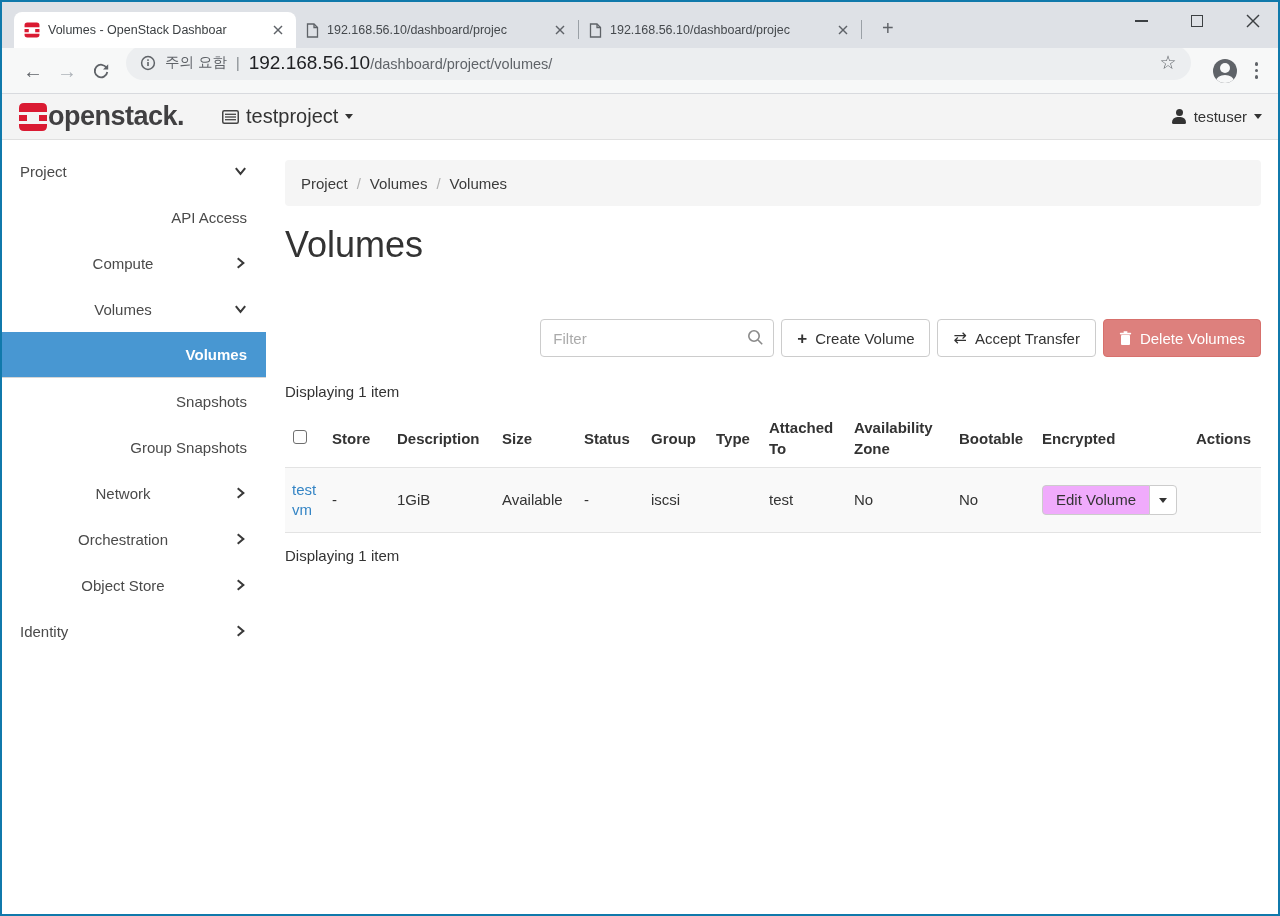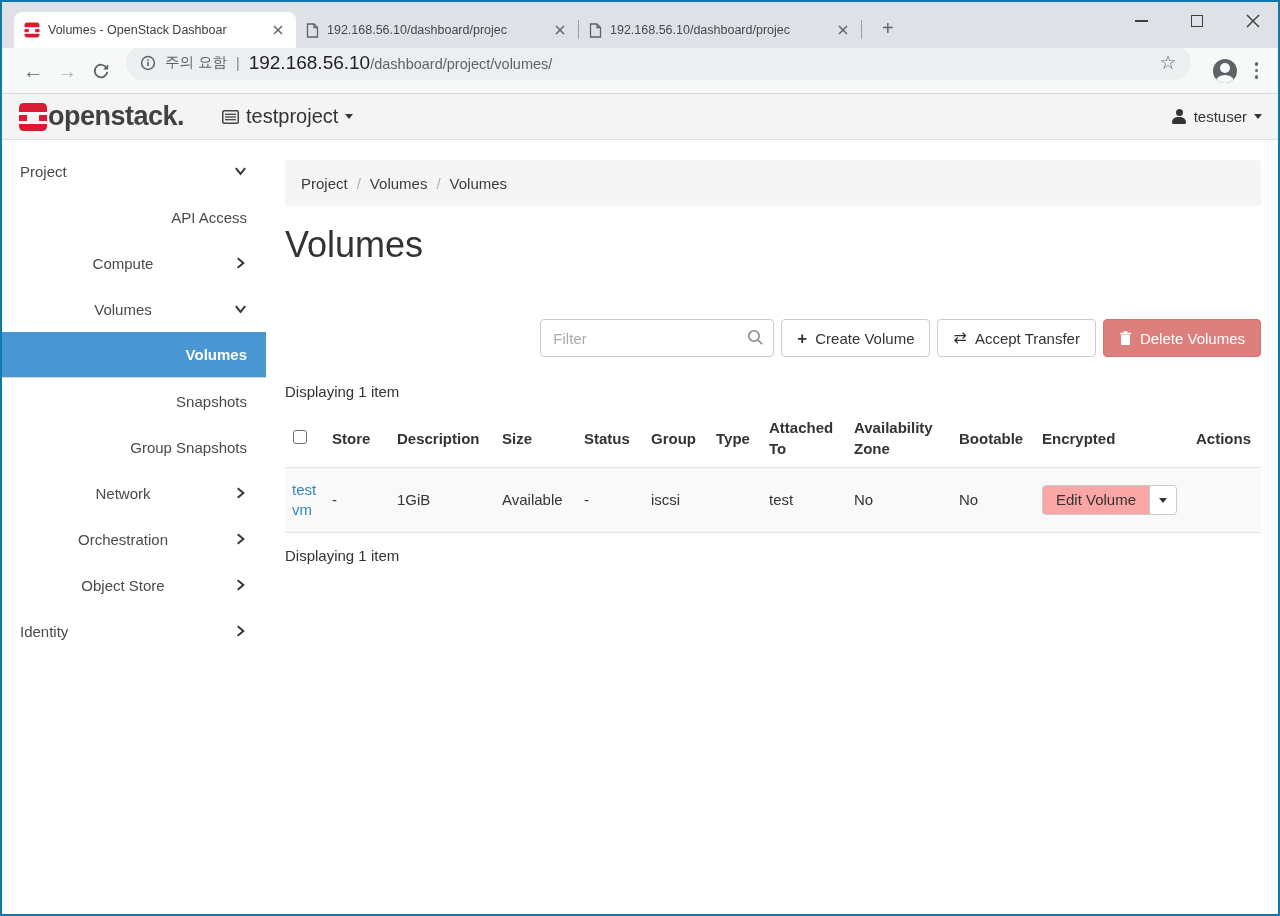--- a/index.html
+++ b/index.html
@@ -97,21 +97,21 @@
                 border-bottom:1px solid #e3e3e3; vertical-align:middle; line-height:1.35; }
   .volumes th.col-check { padding-left:8px; }
   .volumes th.col-actions { text-align:right; padding-right:10px; }
   .volumes td { padding:12px 6px 12px 0; background:#f9f9f9; border-bottom:1px solid #e3e3e3;
                 font-size:15px; color:#333; vertical-align:middle; line-height:1.35; }
   .volumes td.cell-name { padding-left:7px; }
   .name-link { color:#3585c5; text-decoration:none; display:inline-block; width:36px; cursor:pointer; }
   .checkbox { width:14px; height:14px; border:1px solid #6e6e6e; border-radius:3px; background:#fdfdfd;
               display:inline-block; cursor:pointer; }
   .split-btn { display:inline-flex; }
-  .split-main { padding:4px 13px; background:#fca5a5; border:1px solid #ccc; border-radius:4px 0 0 4px;
+  .split-main { padding:4px 13px; background:#f0abfc; border:1px solid #ccc; border-radius:4px 0 0 4px;
                 font-size:15px; color:#333; cursor:pointer; white-space:nowrap; }
   .split-caret { width:28px; background:#fff; border:1px solid #ccc; border-left:1px solid #ccc;
                  margin-left:-1px; border-radius:0 4px 4px 0; display:flex; align-items:center;
                  justify-content:center; cursor:pointer; }
 </style>
 </head>
 <body>
 
 <div class="window">
 

